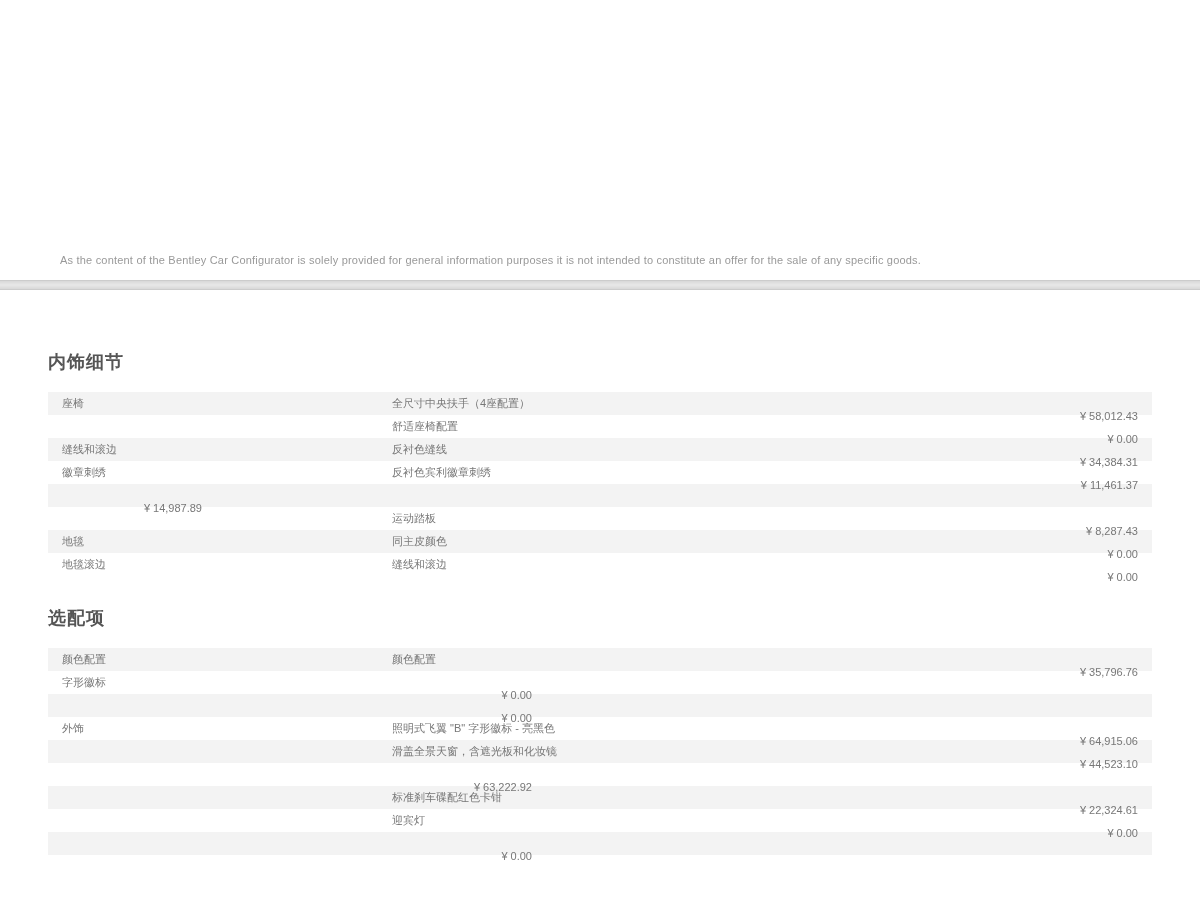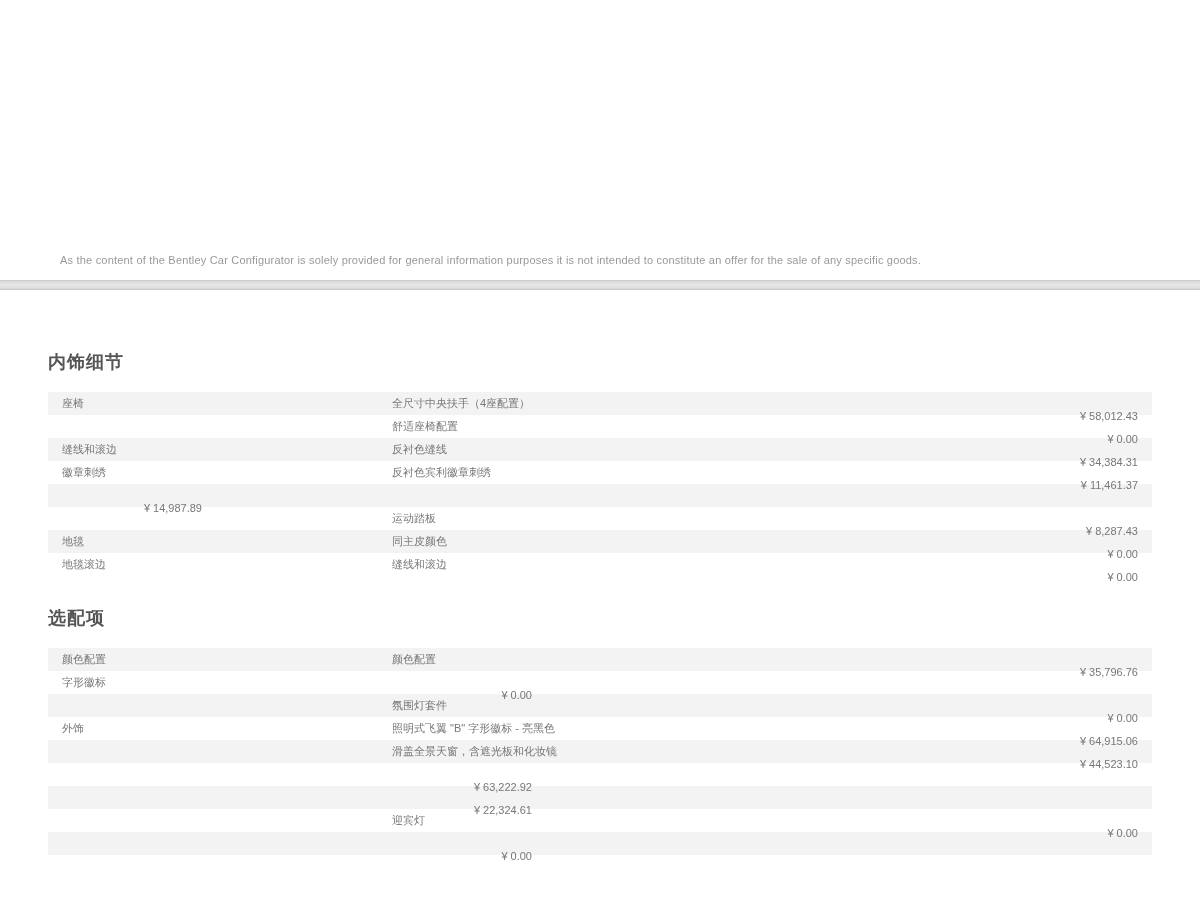--- a/index.html
+++ b/index.html
@@ -119,39 +119,39 @@
         <div class="col-cat">颜色配置</div>
         <div class="col-desc">颜色配置</div>
         <div class="col-price">¥ 35,796.76</div>
       </div>
       <div class="row">
         <div class="col-cat">字形徽标</div>
         <div class="col-price">¥ 0.00</div>
       </div>
       <div class="row">
         <div class="col-cat"></div>
-        <div class="col-desc">氛围灯套件</div>
         <div class="col-price">¥ 0.00</div>
       </div>
       <div class="row">
         <div class="col-cat">外饰</div>
         <div class="col-desc">照明式飞翼 "B" 字形徽标 - 亮黑色</div>
         <div class="col-price">¥ 64,915.06</div>
       </div>
       <div class="row">
         <div class="col-cat"></div>
         <div class="col-desc">滑盖全景天窗，含遮光板和化妆镜</div>
         <div class="col-price">¥ 44,523.10</div>
       </div>
       <div class="row">
         <div class="col-cat"></div>
         <div class="col-price">¥ 63,222.92</div>
       </div>
       <div class="row">
         <div class="col-cat"></div>
+        <div class="col-desc">标准刹车碟配红色卡钳</div>
         <div class="col-price">¥ 22,324.61</div>
       </div>
       <div class="row">
         <div class="col-cat"></div>
         <div class="col-desc">迎宾灯</div>
         <div class="col-price">¥ 0.00</div>
       </div>
       <div class="row">
         <div class="col-cat"></div>
         <div class="col-price">¥ 0.00</div>

